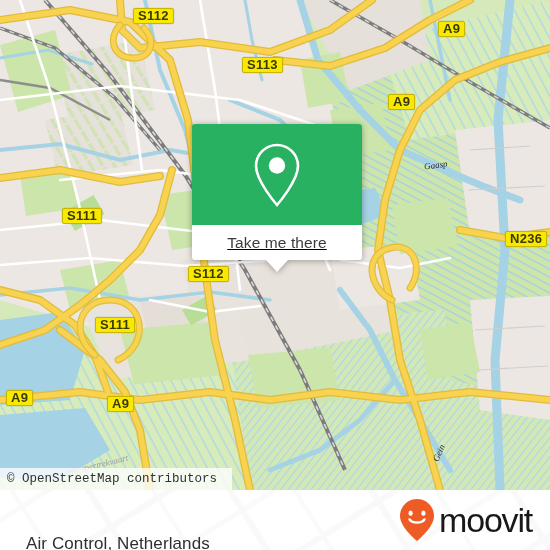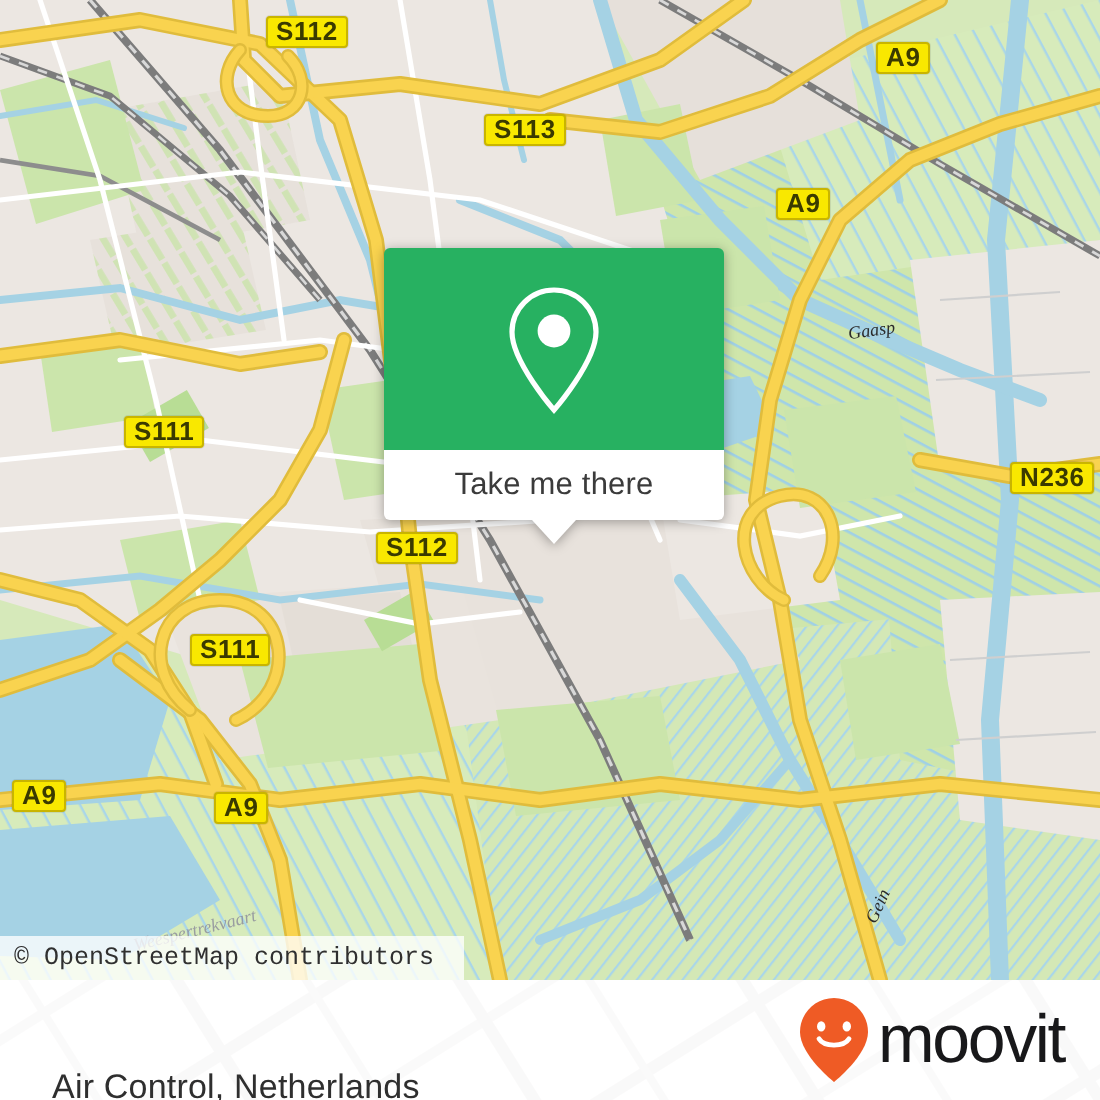--- a/index.html
+++ b/index.html
@@ -27,21 +27,21 @@
           background:rgba(255,255,255,.78);display:flex;align-items:center;
           padding-left:7px;box-sizing:border-box;}
   #attrib span{font-size:12.5px;color:#303030;font-family:Liberation Mono, monospace;}
 
   
   #card{position:absolute;left:192px;top:124px;width:170px;
         filter:drop-shadow(0 1px 3px rgba(0,0,0,.33));}
   #card-head{height:101px;background:#27b161;border-radius:3px 3px 0 0;
              display:flex;align-items:center;justify-content:center;}
   #card-foot{height:35px;background:#fff;border-radius:0 0 3px 3px;
-             display:flex;align-items:center;justify-content:center;}
+             display:flex;align-items:center;justify-content:center;text-decoration:underline;}
   #card-foot span{font-size:15.5px;color:#3b3b3b;letter-spacing:.1px;}
   #card-tail{position:absolute;left:50%;top:100%;margin-left:-11px;width:0;height:0;
              border-left:11px solid transparent;border-right:11px solid transparent;
              border-top:12px solid #fff;}
 
   
   #footer{position:absolute;left:0;top:490px;width:550px;height:60px;background:#fff;overflow:hidden;}
   #footer-wm{position:absolute;left:0;top:-60px;width:550px;height:180px;opacity:.30;}
   #footer-title{position:absolute;left:26px;top:0;height:60px;display:flex;align-items:center;}
   #footer-title span{font-size:17px;color:#2f2f2f;letter-spacing:.1px;margin-top:48px;}

